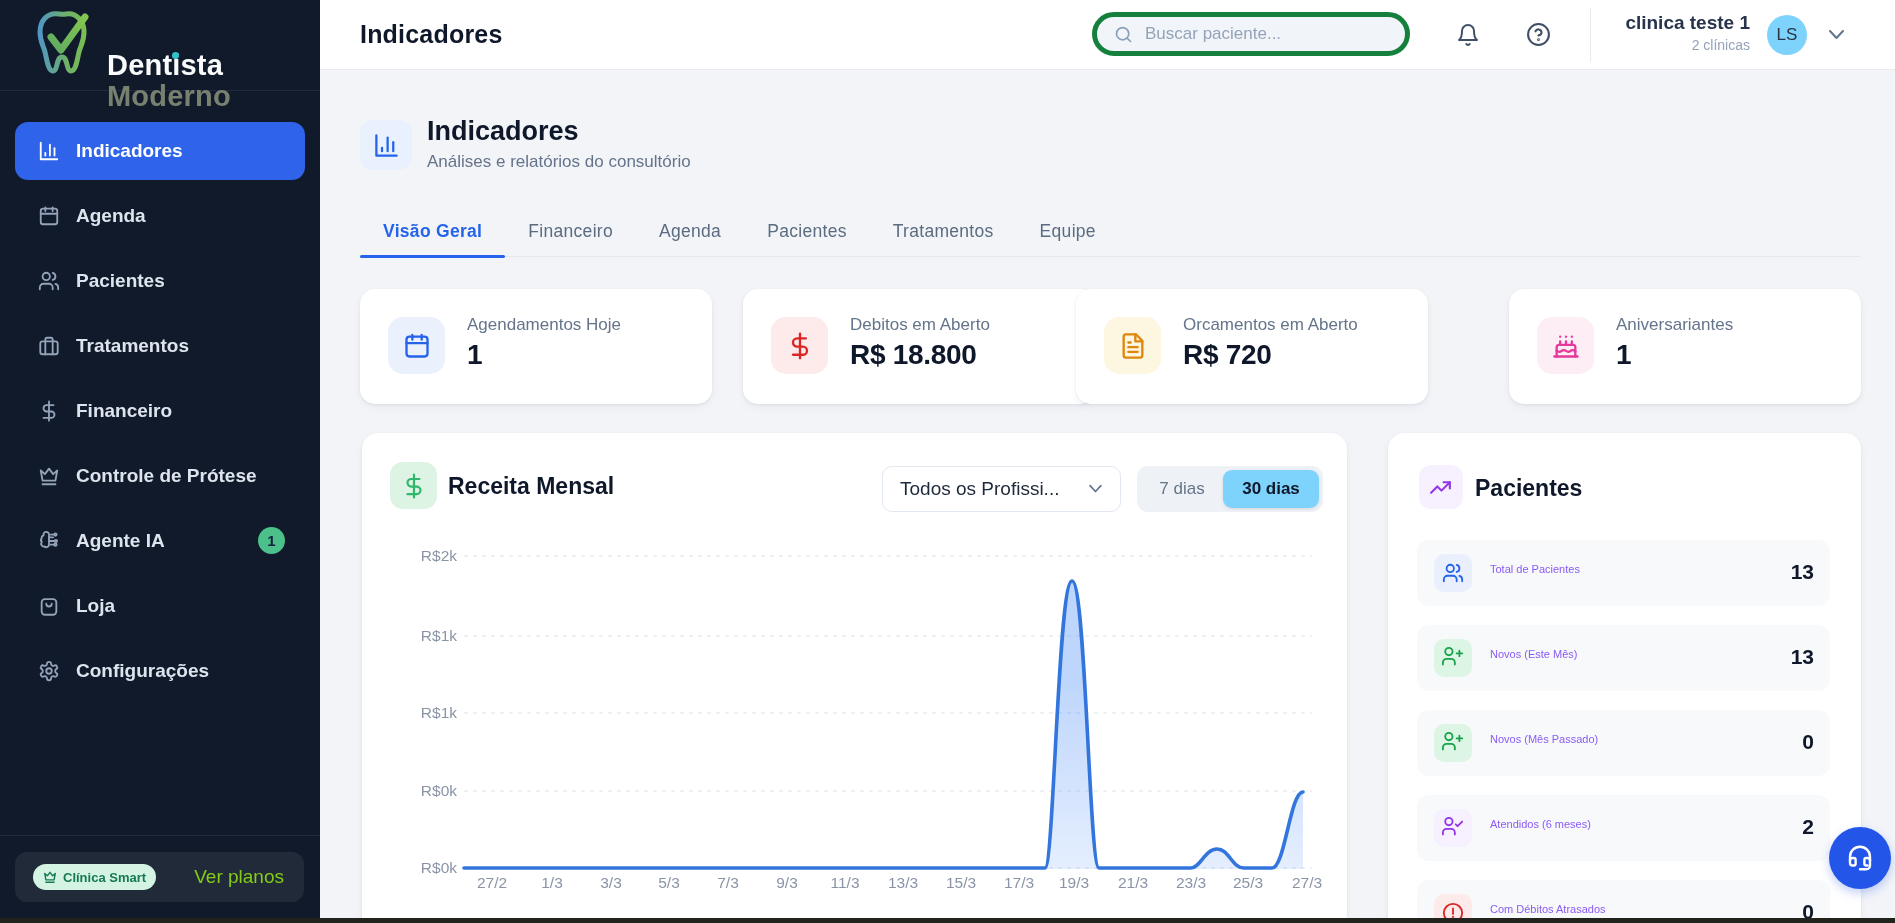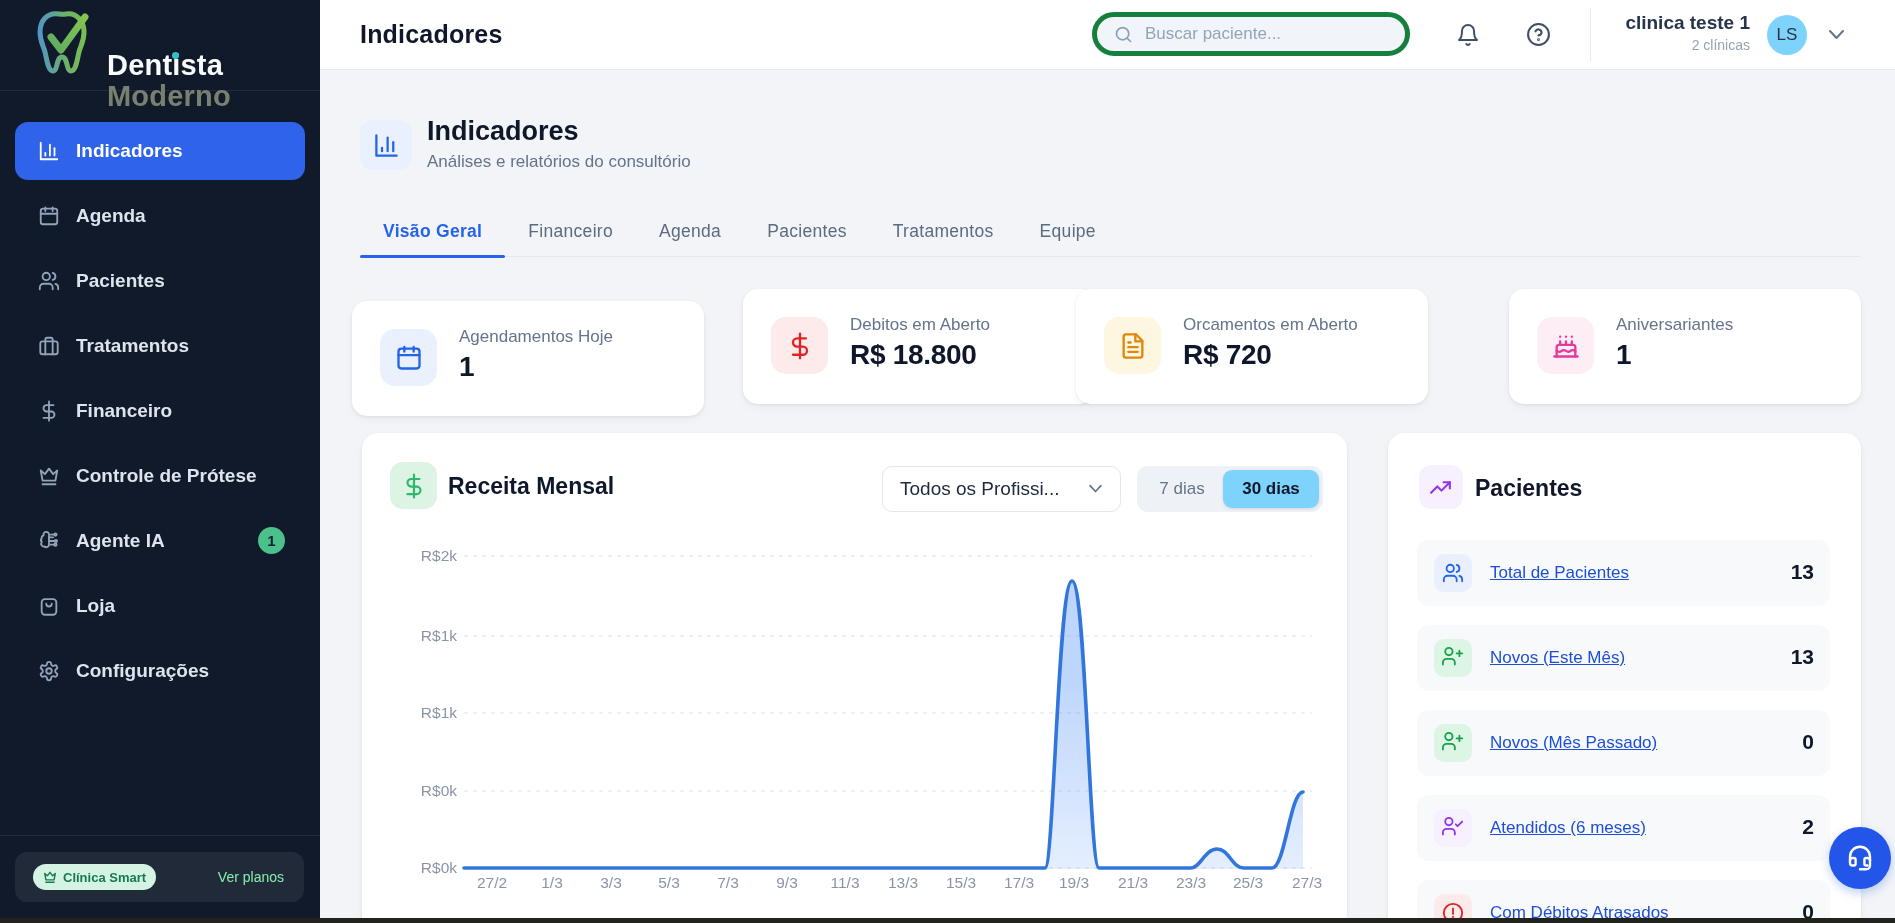--- a/index.html
+++ b/index.html
@@ -19,21 +19,21 @@
   .logo-txt .idot::after { content:""; position:absolute; left:0px; top:3px; width:7px; height:7px; border-radius:50%; background:#2fc4c9; }
   .nav { padding:31px 15px 0 15px; }
   .nav-item { height:58px; margin-bottom:7px; border-radius:13px; display:flex; align-items:center; padding:0 23px; color:#dde4ee; font-size:19px; font-weight:600; position:relative; }
   .nav-item svg { width:22px; height:22px; margin-right:16px; stroke:#94a3b8; flex:none; }
   .nav-item.active { background:#2e63ea; color:#fff; }
   .nav-item.active svg { stroke:#fff; }
   .badge { position:absolute; right:20px; top:15px; width:27px; height:27px; border-radius:50%; background:#4bc08a; color:#12203a; font-size:15px; font-weight:700; display:flex; align-items:center; justify-content:center; }
   .side-bottom { position:absolute; left:0; right:0; top:835px; border-top:1px solid rgba(148,163,184,.13); }
   .plan-box { position:absolute; left:15px; top:16px; width:289px; height:50px; background:rgba(255,255,255,.07); border-radius:12px; display:flex; align-items:center; justify-content:space-between; padding:0 20px 0 18px; }
   .plan-pill { background:#d4f3e2; color:#157a52; border-radius:13px; height:26px; display:flex; align-items:center; padding:0 10px; font-size:13px; font-weight:700; gap:6px; }
-  .ver-planos { color:#86efac; font-size:14px; }
+  .ver-planos { color:#84cc16; font-size:19px; }
 
   
   .topbar { position:absolute; left:320px; top:0; width:1575px; height:70px; background:#fff; border-bottom:1px solid #e7ebf0; z-index:5; }
   .topbar h1 { position:absolute; left:40px; top:20px; font-size:25px; font-weight:700; color:#0f172a; letter-spacing:.2px; }
   .search { position:absolute; left:772px; top:12px; width:318px; height:44px; background:#f1f5f9; border:5px solid #15803d; border-radius:22px; display:flex; align-items:center; padding:0 16px; color:#94a3b8; font-size:17px; gap:11px; }
   .topicon { position:absolute; top:23px; }
   .divider-v { position:absolute; left:1270px; top:8px; height:54px; width:1px; background:#e7ebf0; }
   .who { position:absolute; right:145px; top:12px; text-align:right; }
   .who .n1 { font-size:19px; font-weight:700; color:#27344b; }
   .who .n2 { font-size:14px; color:#94a3b8; margin-top:3px; }
@@ -62,21 +62,21 @@
   .ch-title { position:absolute; left:86px; top:40px; font-size:23px; font-weight:700; color:#0f172a; }
   .ch-select { position:absolute; left:520px; top:33px; width:239px; height:46px; border:1px solid #e2e8f0; border-radius:10px; display:flex; align-items:center; justify-content:space-between; padding:0 17px; font-size:19px; color:#1e293b; }
   .ch-toggle { position:absolute; left:775px; top:33px; width:186px; height:46px; background:#eef2f6; border-radius:11px; display:flex; align-items:center; padding:4px; }
   .ch-toggle .t7 { flex:1; text-align:center; font-size:17px; color:#64748b; }
   .ch-toggle .t30 { width:96px; height:38px; background:#7dd3fc; border-radius:9px; box-shadow:0 1px 3px rgba(16,24,40,.12); display:flex; align-items:center; justify-content:center; font-size:17px; font-weight:700; color:#0f172a; }
 
   .pc-ibox { position:absolute; left:31px; top:32px; width:44px; height:44px; border-radius:12px; background:#f7f0fe; display:flex; align-items:center; justify-content:center; }
   .pc-title { position:absolute; left:87px; top:42px; font-size:23px; font-weight:700; color:#0f172a; }
   .pc-row { position:absolute; left:29px; width:413px; height:66px; background:#f7f9fb; border-radius:12px; }
   .pc-row .ribox { position:absolute; left:17px; top:14px; width:38px; height:38px; border-radius:10px; display:flex; align-items:center; justify-content:center; }
-  .pc-row .rlbl { position:absolute; left:73px; top:23px; font-size:17px; color:#1d4ed8;text-decoration:underline; }
+  .pc-row .rlbl { position:absolute; left:73px; top:23px; font-size:11px; color:#8b5cf6; }
   .pc-row .rval { position:absolute; right:16px; top:20px; font-size:21px; font-weight:700; color:#0f172a; }
 
   .fab { position:absolute; left:1829px; top:827px; width:62px; height:62px; border-radius:50%; background:#2356e8; display:flex; align-items:center; justify-content:center; z-index:40; box-shadow:0 4px 10px rgba(37,86,232,.28); }
   .bottombar { position:absolute; left:0; bottom:0; width:1895px; height:5px; background:#23231d; z-index:60; }
 </style>
 </head>
 <body>
 
 <aside class="sidebar">
   <div class="logo">
@@ -232,21 +232,21 @@
 
 <div class="tabs">
   <div class="tab active">Visão Geral</div>
   <div class="tab">Financeiro</div>
   <div class="tab">Agenda</div>
   <div class="tab">Pacientes</div>
   <div class="tab">Tratamentos</div>
   <div class="tab">Equipe</div>
 </div>
 
-<div class="stat" style="left:352px;margin-top:12px;">
+<div class="stat" style="left:360px;">
   <div class="ibox" style="background:#eaf1fd;">
     <svg width="28" height="28" viewBox="0 0 24 24" fill="none" stroke="#2563eb" stroke-width="2" stroke-linecap="round" stroke-linejoin="round">
         <rect x="3" y="4" width="18" height="17" rx="2.5"></rect>
         <path d="M16 2.5v4M8 2.5v4M3 9.5h18"></path>
       </svg>
   </div>
   <div class="lbl">Agendamentos Hoje</div>
   <div class="val">1</div>
 </div>
 <div class="stat" style="left:743px;">

